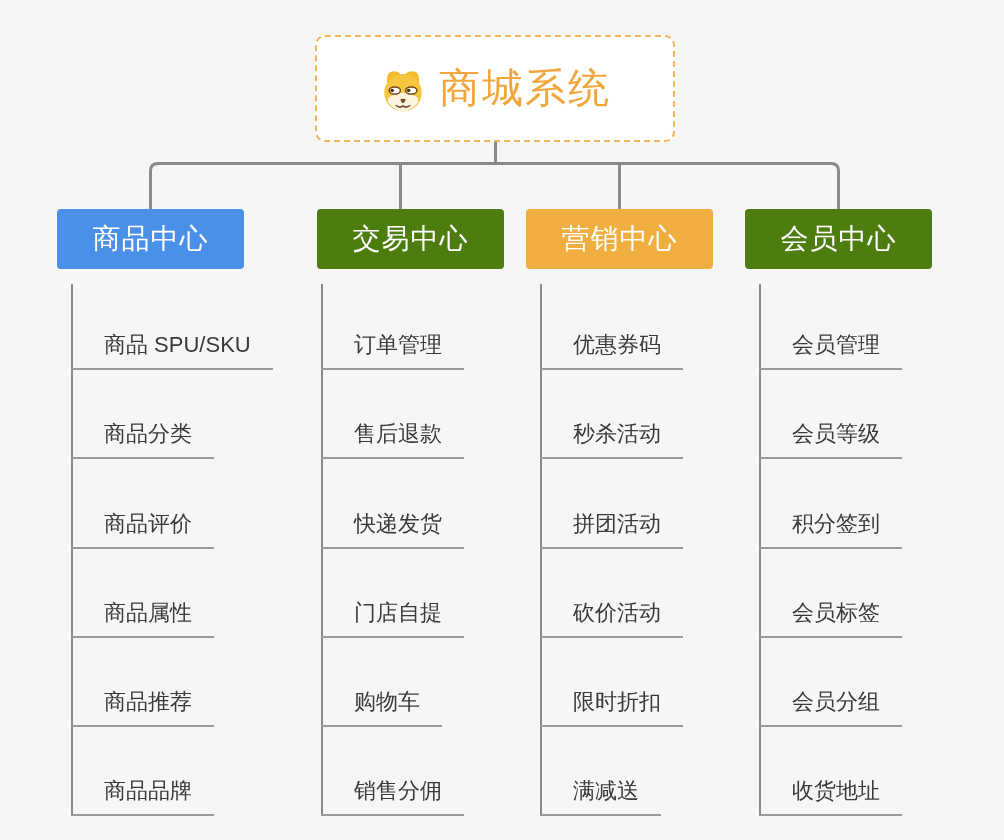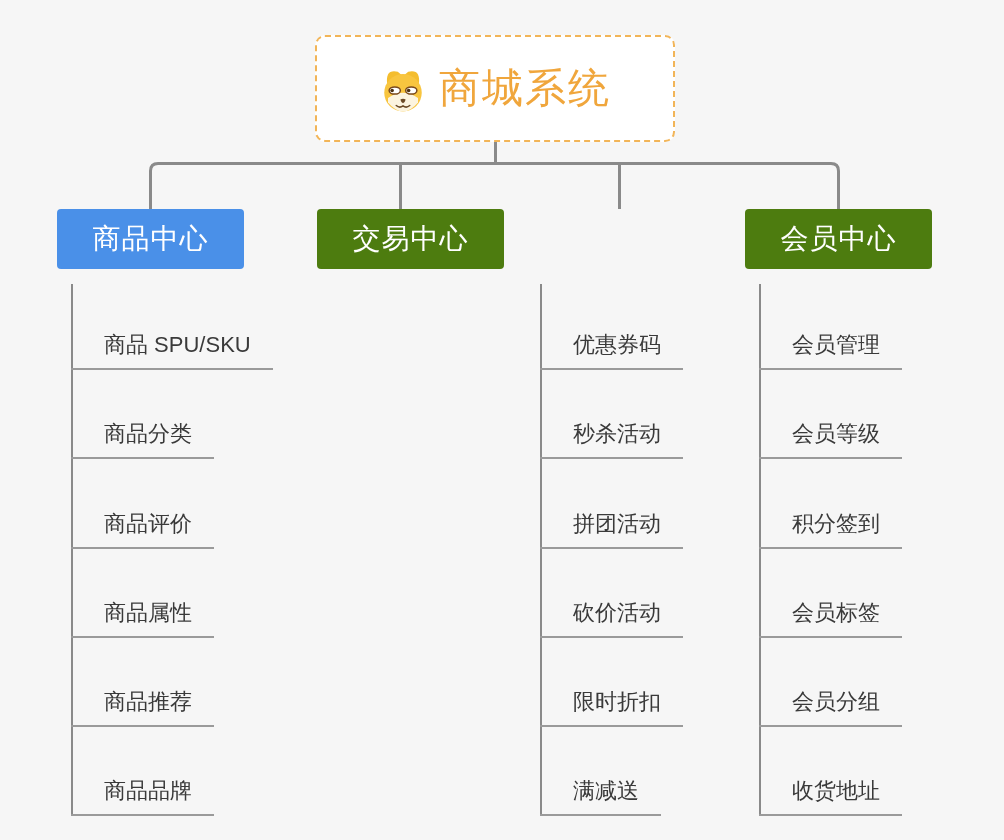--- a/index.html
+++ b/index.html
@@ -80,32 +80,42 @@
         <circle cx="39.5" cy="34" r="2.4" fill="#4e3212"></circle>
         <path d="M28.5 46 Q32 44 35.5 46 Q34.5 50.5 32 51 Q29.5 50.5 28.5 46 Z" fill="#6b4a26"></path>
         <path d="M23 54 Q27.5 58 32 54.5 Q36.5 58 41 54" stroke="#6b4a26" stroke-width="2" fill="none" stroke-linecap="round"></path>
       </svg>
     </span>
     <span class="root-title">商城系统</span>
   </div>
 
   <div class="branch b0">商品中心</div>
   <div class="branch b1">交易中心</div>
+  <div class="branch b2">营销中心</div>
   <div class="branch b3">会员中心</div>
 
   <div class="col c0">
     <div class="leg"></div>
     <div class="leaf l1">商品 SPU/SKU</div>
     <div class="leaf l2">商品分类</div>
     <div class="leaf l3">商品评价</div>
     <div class="leaf l4">商品属性</div>
     <div class="leaf l5">商品推荐</div>
     <div class="leaf l6">商品品牌</div>
   </div>
 
+  <div class="col c1">
+    <div class="leg"></div>
+    <div class="leaf l1">订单管理</div>
+    <div class="leaf l2">售后退款</div>
+    <div class="leaf l3">快递发货</div>
+    <div class="leaf l4">门店自提</div>
+    <div class="leaf l5">购物车</div>
+    <div class="leaf l6">销售分佣</div>
+  </div>
 
   <div class="col c2">
     <div class="leg"></div>
     <div class="leaf l1">优惠券码</div>
     <div class="leaf l2">秒杀活动</div>
     <div class="leaf l3">拼团活动</div>
     <div class="leaf l4">砍价活动</div>
     <div class="leaf l5">限时折扣</div>
     <div class="leaf l6">满减送</div>
   </div>

